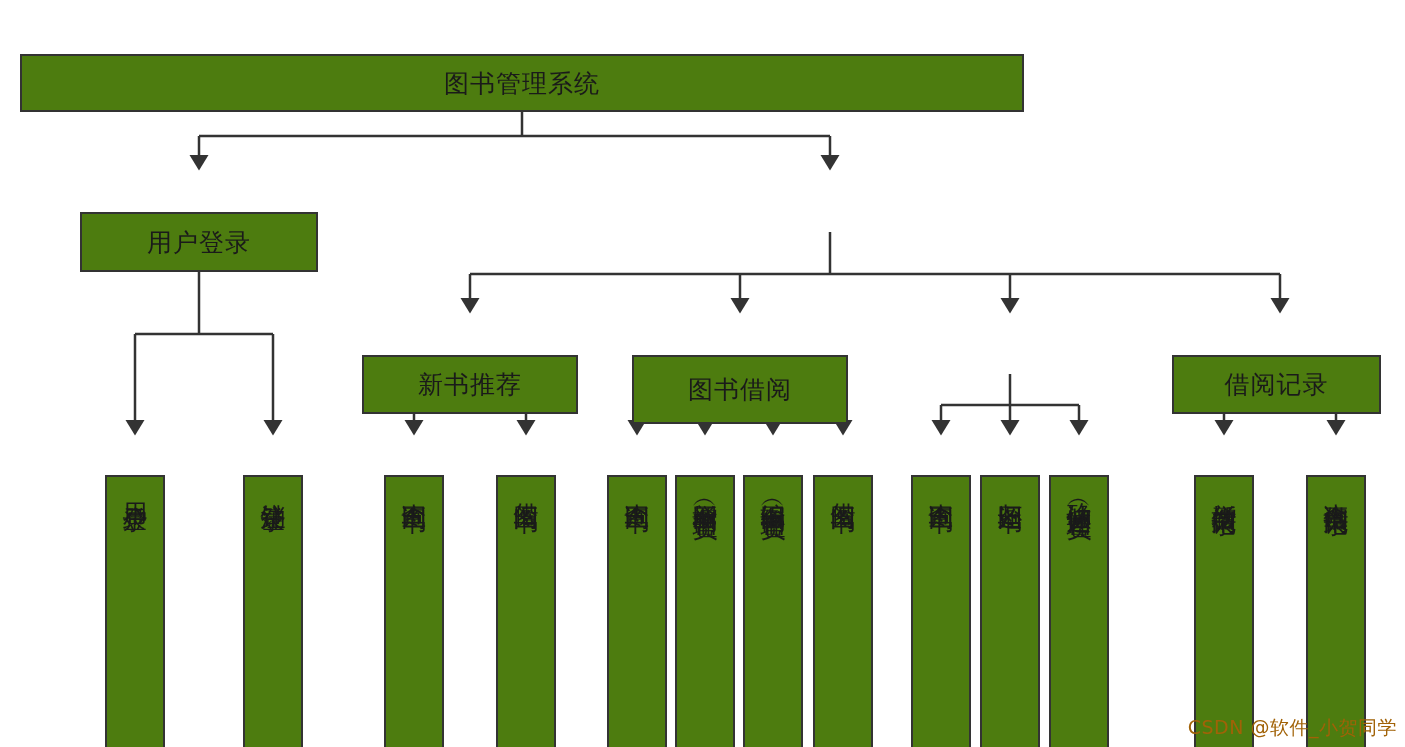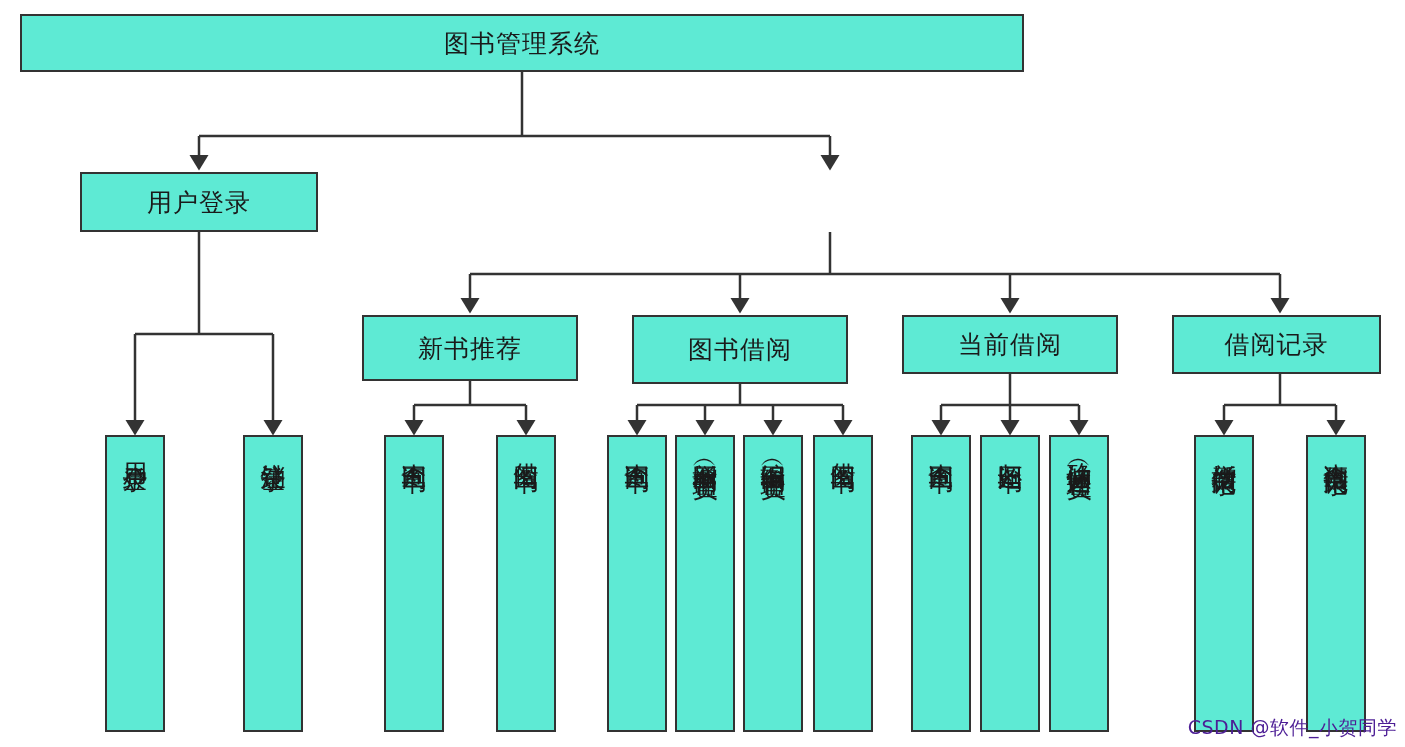--- a/index.html
+++ b/index.html
@@ -14,25 +14,26 @@
     position: relative;
     width: 1405px;
     height: 747px;
     background: #ffffff;
     overflow: hidden;
   }
   .node {
     position: absolute;
     box-sizing: border-box;
     border: 2.5px solid #333333;
-    background: #5eead4;
+    background: #4d7c0f;
     display: flex;
     align-items: center;
     justify-content: center;
     color: #1a1a1a;
+    margin-top: 40px;
   }
   .node.horizontal {
     font-size: 25px;
     letter-spacing: 1px;
   }
   .node.vertical {
     writing-mode: vertical-rl;
     text-orientation: upright;
     font-size: 25px;
     letter-spacing: 2px;
@@ -61,21 +62,21 @@
     fill: none;
   }
   .arrow-head {
     fill: #333333;
   }
   #watermark {
     position: absolute;
     right: 8px;
     bottom: 6px;
     font-size: 19px;
-    color: #4c1d95;
+    color: #a16207;
     white-space: nowrap;
     letter-spacing: 0.5px;
   }
 </style>
 </head>
 <body>
 
 <div id="canvas">
 
   <svg id="edges" viewBox="0 0 1405 747">
@@ -127,28 +128,25 @@
   </svg>
 
   <div class="node horizontal" style="left:20px; top:14px; width:1004px; height:58px;">
     <span>图书管理系统</span>
   </div>
 
   <div class="node horizontal" style="left:80px; top:172px; width:238px; height:60px;">
     <span>用户登录</span>
   </div>
 
-  <div class="node horizontal" style="left:362px; top:315px; width:216px; height:66px;">
+  <div class="node horizontal" style="left:362px; top:315px; width:216px; height:59px;">
     <span>新书推荐</span>
   </div>
   <div class="node horizontal" style="left:632px; top:315px; width:216px; height:69px;">
     <span>图书借阅</span>
-  </div>
-  <div class="node horizontal" style="left:902px; top:315px; width:216px; height:59px;">
-    <span>当前借阅</span>
   </div>
   <div class="node horizontal" style="left:1172px; top:315px; width:209px; height:59px;">
     <span>借阅记录</span>
   </div>
 
   <div class="node vertical" style="left:105px; top:435px; width:60px; height:297px;">
     <span class="vlabel">用户登录</span>
   </div>
   <div class="node vertical" style="left:243px; top:435px; width:60px; height:297px;">
     <span class="vlabel">注销登录</span>

